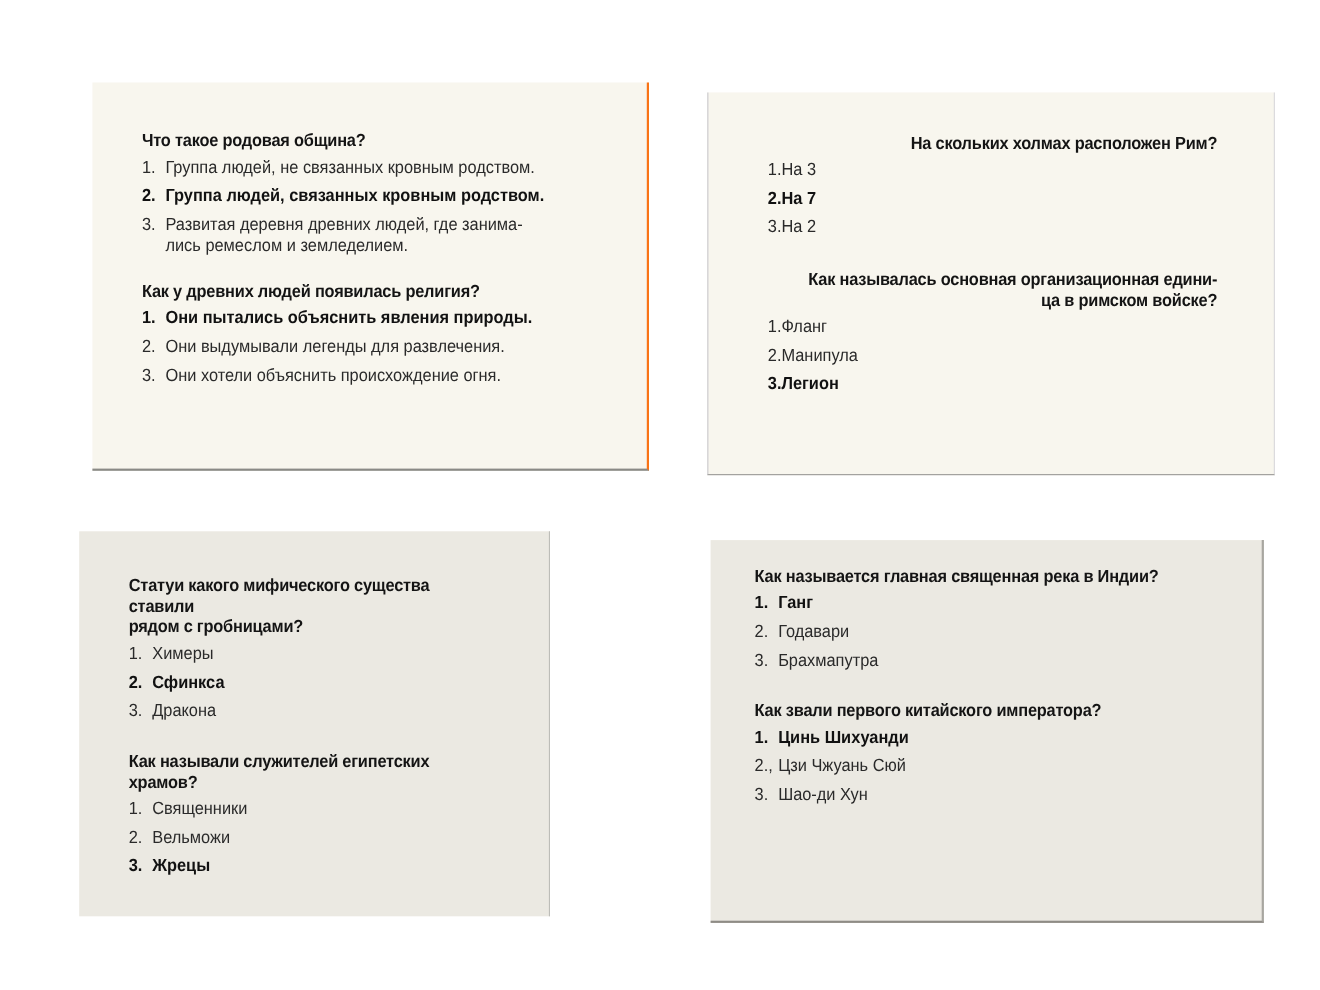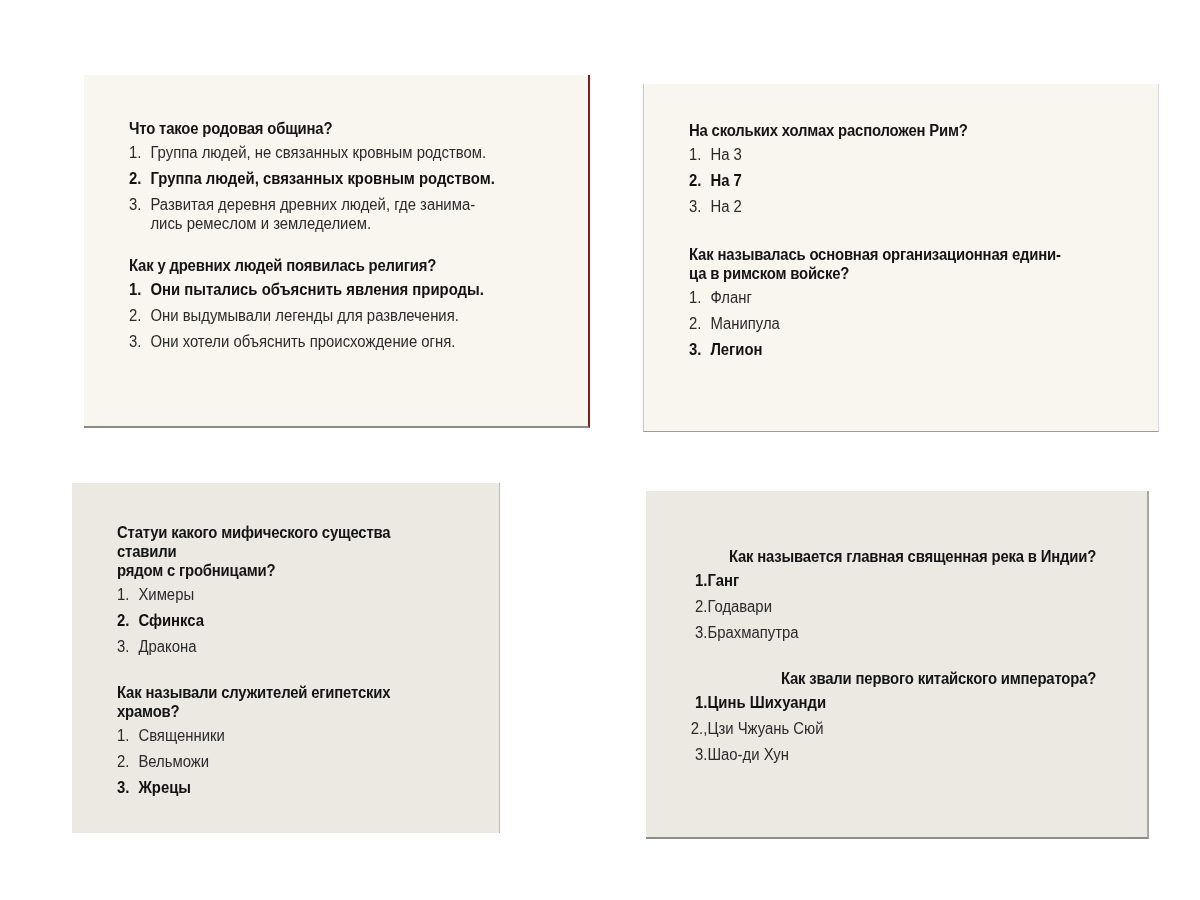--- a/index.html
+++ b/index.html
@@ -20,21 +20,21 @@
       box-sizing: border-box;
     }
     .card.warm {
       background: #f8f6ee;
     }
     .card.grey {
       background: #ebe9e2;
     }
     #card-1 {
       left: 84px; top: 75px; width: 506px; height: 353px;
-      border-right: 2px solid #7f1d1d;
+      border-right: 2px solid #f97316;
       border-bottom: 2px solid #8a8a86;
     }
     #card-2 {
       left: 643px; top: 84px; width: 516px; height: 348px;
       border-left: 1px solid #c9c9cc;
       border-right: 1px solid #d9d9dc;
       border-bottom: 1px solid #9a9a96;
     }
     #card-3 {
       left: 72px; top: 483px; width: 428px; height: 350px;
@@ -124,21 +124,21 @@
         </li>
       <li class="answer">
           <span class="num">3.</span>
           <span class="txt">Они хотели объяснить происхождение огня.</span>
         </li>
     </ul>
   </div>
 </div>
 
 <div class="card warm" id="card-2">
-  <div class="card-inner" style="top:37px;">
+  <div class="card-inner" style="top:37px;text-align:right;">
     <div class="question">На скольких холмах расположен Рим?</div>
     <ul class="answers">
       <li class="answer">
           <span class="num">1.</span>
           <span class="txt">На 3</span>
         </li>
       <li class="answer correct">
           <span class="num">2.</span>
           <span class="txt">На 7</span>
         </li>
@@ -198,21 +198,21 @@
         </li>
       <li class="answer correct">
           <span class="num">3.</span>
           <span class="txt">Жрецы</span>
         </li>
     </ul>
   </div>
 </div>
 
 <div class="card grey" id="card-4">
-  <div class="card-inner" style="top:56px; left:40px;text-align:right;">
+  <div class="card-inner" style="top:24px; left:40px;">
     <div class="question">Как называется главная священная река в Индии?</div>
     <ul class="answers">
       <li class="answer correct">
           <span class="num">1.</span>
           <span class="txt">Ганг</span>
         </li>
       <li class="answer">
           <span class="num">2.</span>
           <span class="txt">Годавари</span>
         </li>

